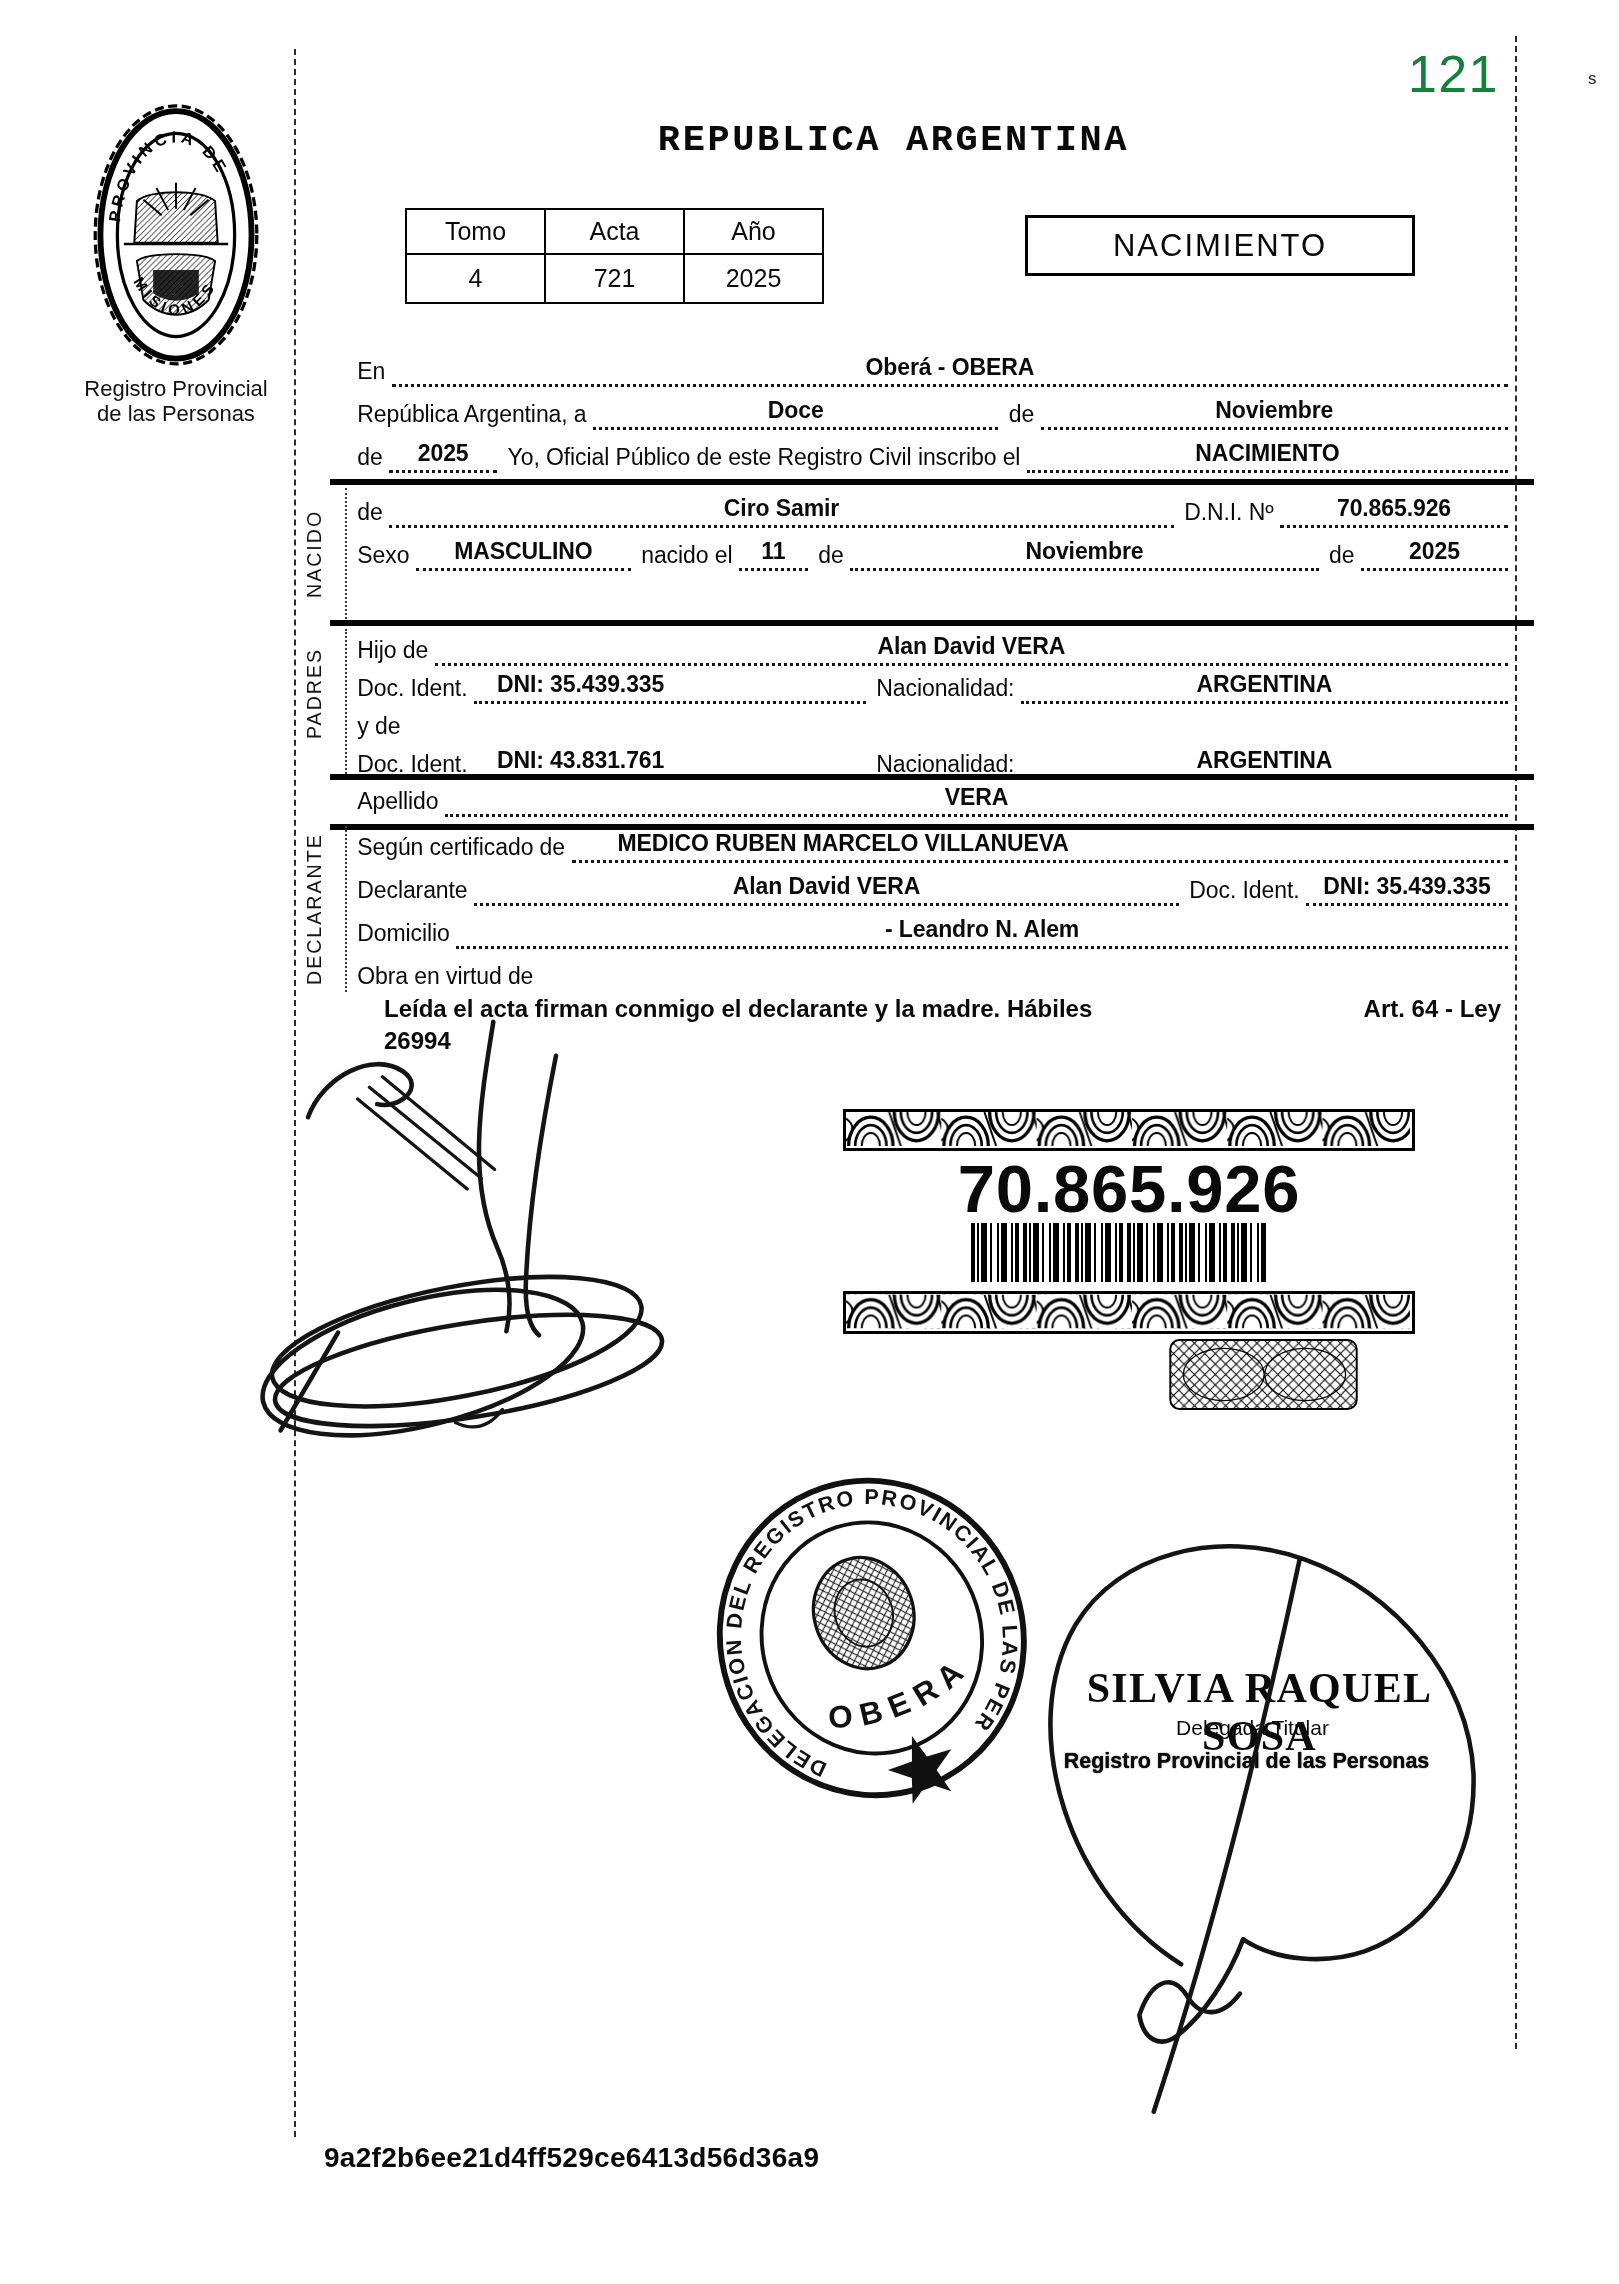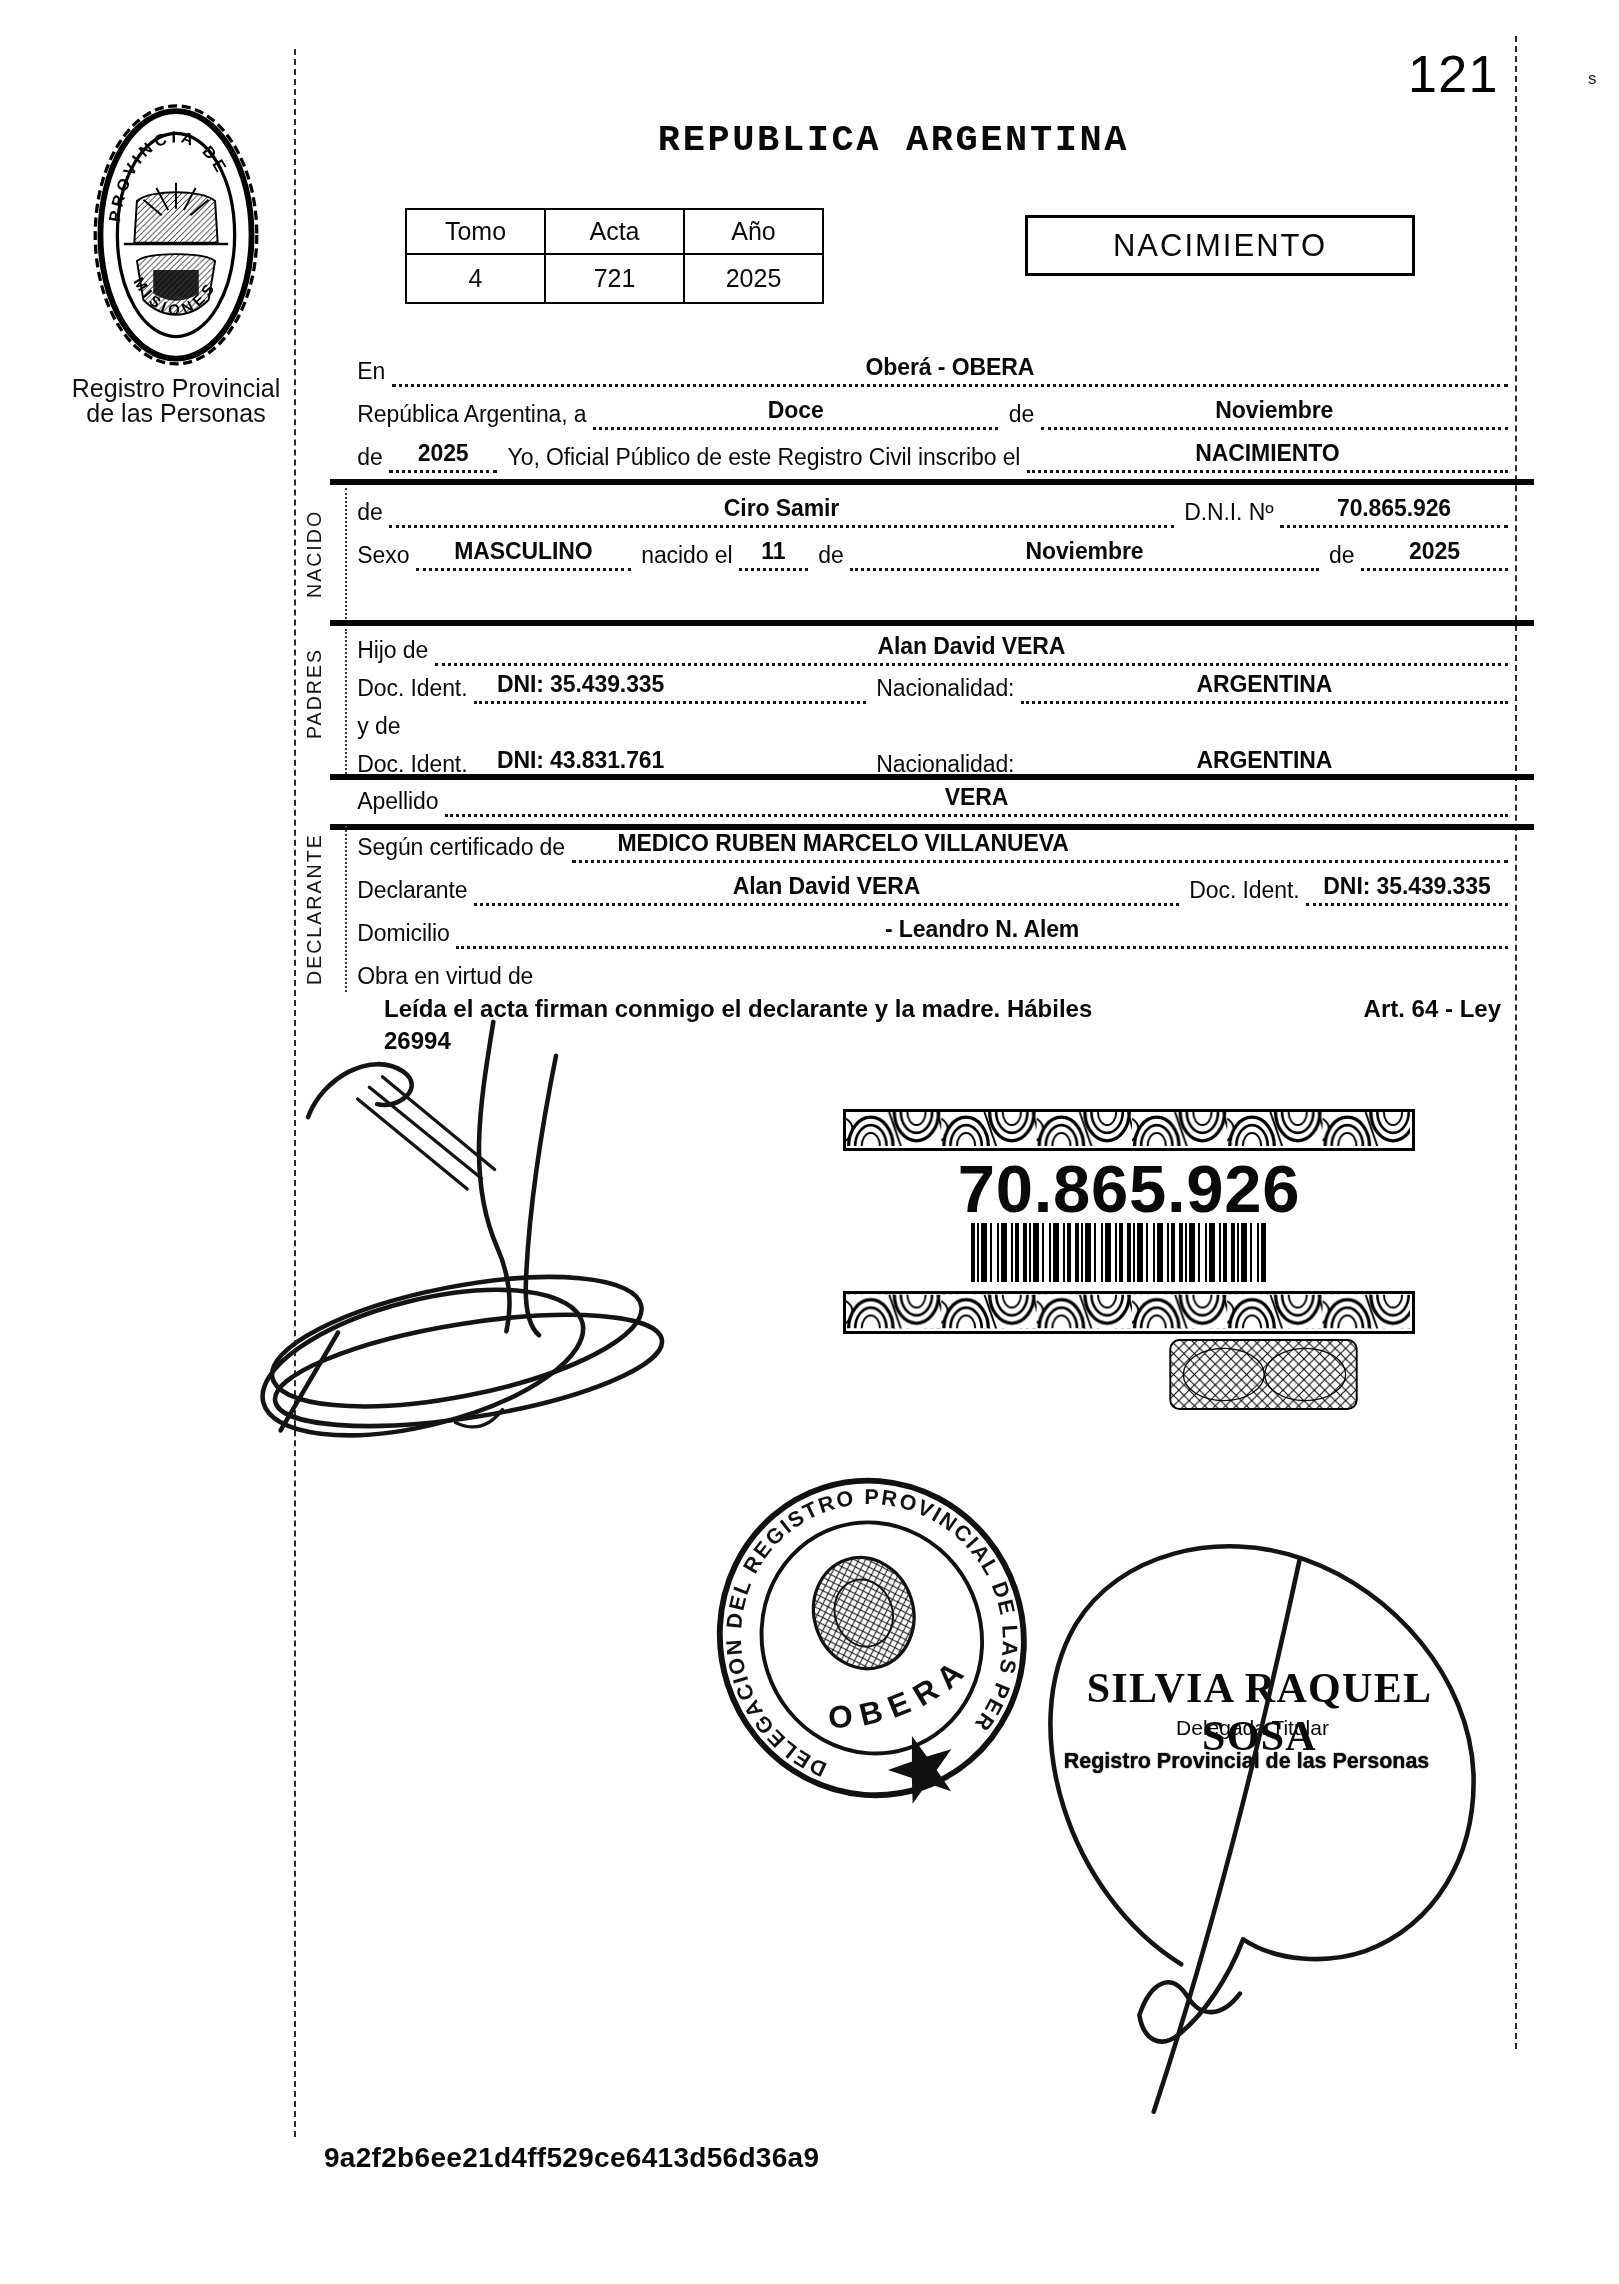--- a/index.html
+++ b/index.html
@@ -1,29 +1,29 @@
 <!DOCTYPE html>
 <html style="font-size:10.4px"><head>
 <meta charset="utf-8">
 <style>
   html,body{margin:0;padding:0;background:#ffffff;}
   .page{position:relative;width:1619px;height:2284px;background:#fff;color:#0a0a0a;
         font-family:"Liberation Sans",sans-serif;overflow:hidden;}
 
   
-  .pagenum{position:absolute;left:1408px;top:44px;font-size:52px;letter-spacing:1.3px;color:#000000;}
+  .pagenum{position:absolute;left:1408px;top:44px;font-size:52px;letter-spacing:1.3px;color:#15803d;}
   .corner-mark{position:absolute;left:1588px;top:69px;font-size:17px;color:#222;}
   .vline{position:absolute;border-left:2px dashed #2b2b2b;}
   .vline.left{left:294px;top:49px;height:2088px;}
   .vline.right{left:1515px;top:36px;height:2013px;}
 
   
   .seal{position:absolute;left:90px;top:103px;}
   .seal-caption{position:absolute;left:65px;top:376px;width:222px;text-align:center;
-                font-size:25px;line-height:25px;color:#111;}
+                font-size:22px;line-height:25px;color:#111;}
 
   
   .title{position:absolute;left:649px;top:119px;width:489px;text-align:center;
          font-family:"Liberation Mono",monospace;font-weight:bold;font-size:37px;letter-spacing:2.6px;white-space:nowrap;}
   .regtable{position:absolute;left:405px;top:208px;border-collapse:collapse;font-size:25px;color:#0a0a0a;}
   .regtable th,.regtable td{border:2.6px solid #000;font-weight:normal;text-align:center;padding:0;}
   .regtable th{width:137px;height:43px;margin-left:33px;}
   .regtable td{height:47px;}
   .recordbox{position:absolute;left:1025px;top:215px;width:384px;height:55px;border:3.9px solid #000;
              display:flex;align-items:center;justify-content:center;font-size:31px;letter-spacing:2px;}

